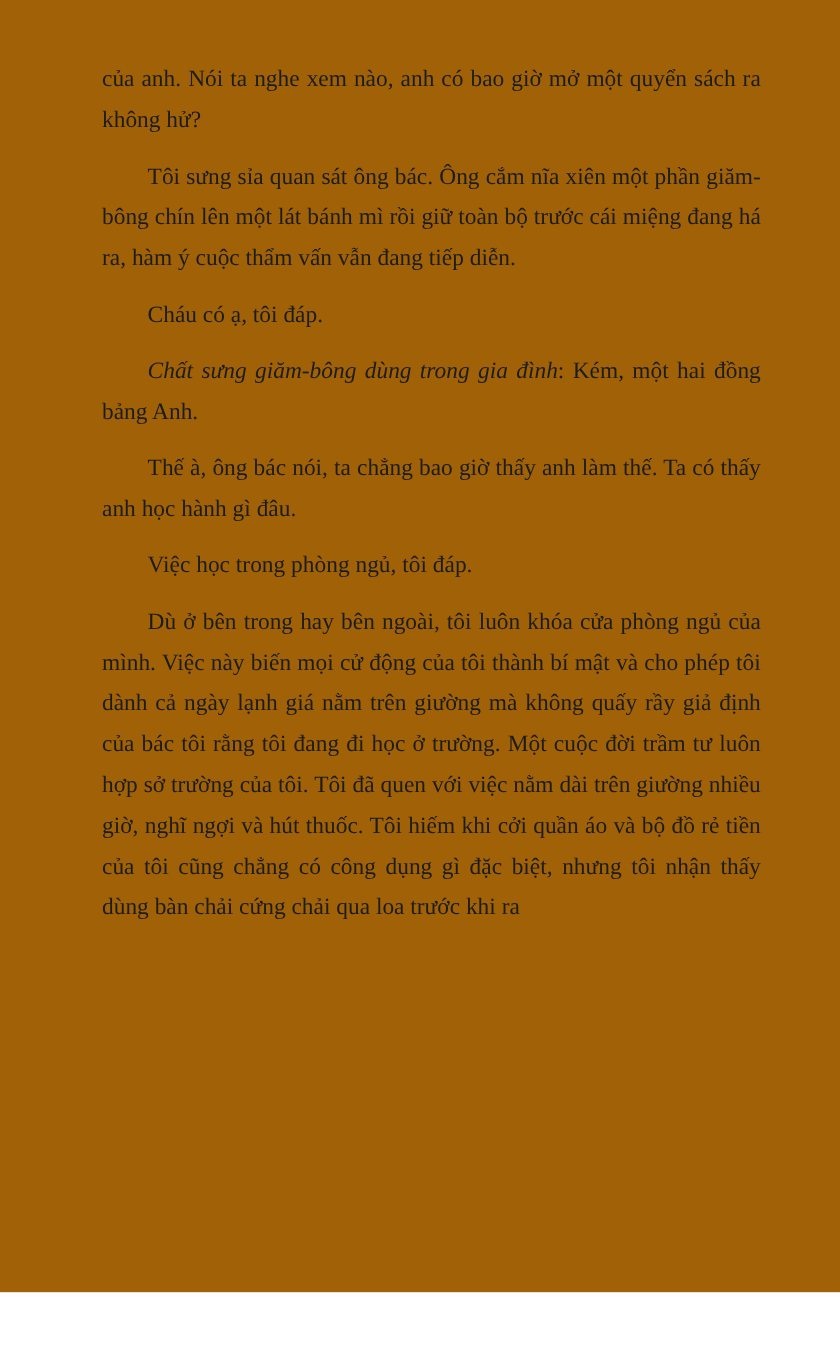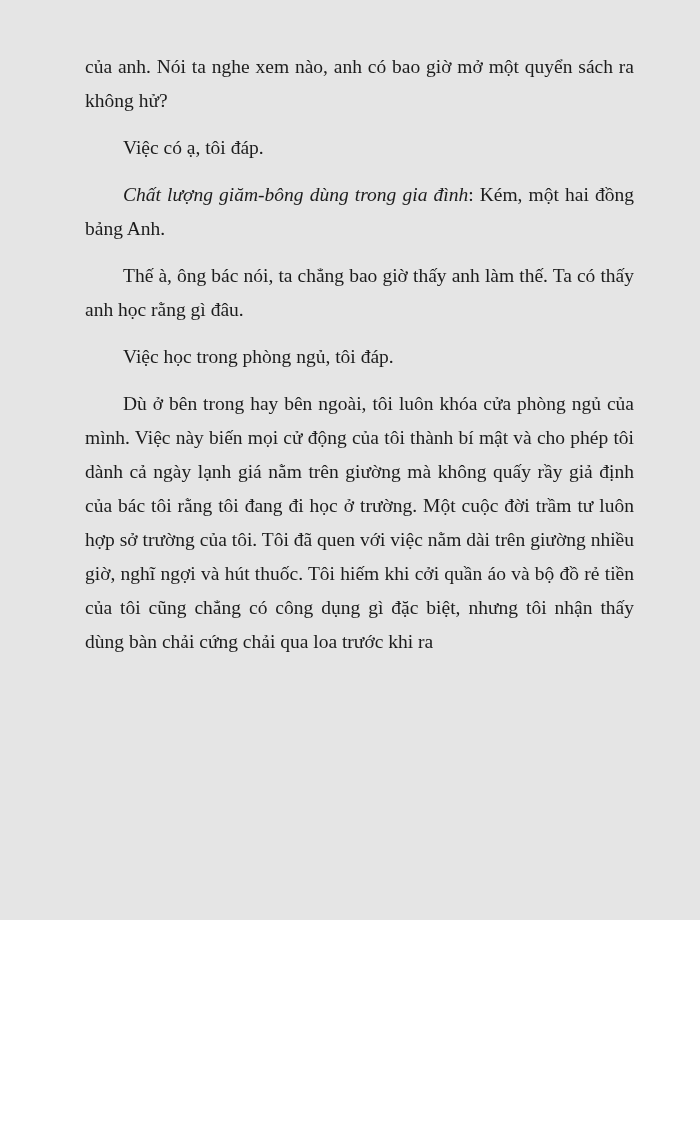--- a/index.html
+++ b/index.html
@@ -3,23 +3,23 @@
 <meta charset="utf-8">
 <style>
   html, body {
     margin: 0;
     padding: 0;
     background: #ffffff;
   }
   .page {
     position: relative;
     width: 700px;
-    height: 920px;
+    height: 1077px;
     margin: 0 auto;
-    background: #e5e5e5;
+    background: #a16207;
     box-sizing: border-box;
     padding: 50px 66px 0 85px;
     overflow: hidden;
   }
   .text-block {
     font-family: "Liberation Serif", "DejaVu Serif", serif;
     font-size: 19.5px;
     line-height: 34px;
     color: #1c1c1c;
     text-align: justify;
@@ -34,19 +34,20 @@
   .text-block em {
     font-style: italic;
   }
 </style>
 </head>
 <body>
 
 <div class="page">
   <div class="text-block" style="color: rgb(28, 28, 28);">
       <p class="no-indent"><span>của anh. Nói ta nghe xem nào, anh có bao giờ mở một quyển sách ra không hử?</span></p>
-      <p><span>Việc có ạ, tôi đáp.</span></p>
-      <p><em>Chất lượng giăm-bông dùng trong gia đình</em><span>: Kém, một hai đồng bảng Anh.</span></p>
-      <p><span>Thế à, ông bác nói, ta chẳng bao giờ thấy anh làm thế. Ta có thấy anh học rằng gì đâu.</span></p>
+      <p><span>Tôi sưng sỉa quan sát ông bác. Ông cắm nĩa xiên một phần giăm-bông chín lên một lát bánh mì rồi giữ toàn bộ trước cái miệng đang há ra, hàm ý cuộc thẩm vấn vẫn đang tiếp diễn.</span></p>
+      <p><span>Cháu có ạ, tôi đáp.</span></p>
+      <p><em>Chất sưng giăm-bông dùng trong gia đình</em><span>: Kém, một hai đồng bảng Anh.</span></p>
+      <p><span>Thế à, ông bác nói, ta chẳng bao giờ thấy anh làm thế. Ta có thấy anh học hành gì đâu.</span></p>
       <p><span>Việc học trong phòng ngủ, tôi đáp.</span></p>
       <p><span>Dù ở bên trong hay bên ngoài, tôi luôn khóa cửa phòng ngủ của mình. Việc này biến mọi cử động của tôi thành bí mật và cho phép tôi dành cả ngày lạnh giá nằm trên giường mà không quấy rầy giả định của bác tôi rằng tôi đang đi học ở trường. Một cuộc đời trầm tư luôn hợp sở trường của tôi. Tôi đã quen với việc nằm dài trên giường nhiều giờ, nghĩ ngợi và hút thuốc. Tôi hiếm khi cởi quần áo và bộ đồ rẻ tiền của tôi cũng chẳng có công dụng gì đặc biệt, nhưng tôi nhận thấy dùng bàn chải cứng chải qua loa trước khi ra</span></p>
     </div>
 </div>
 
 </body></html>

